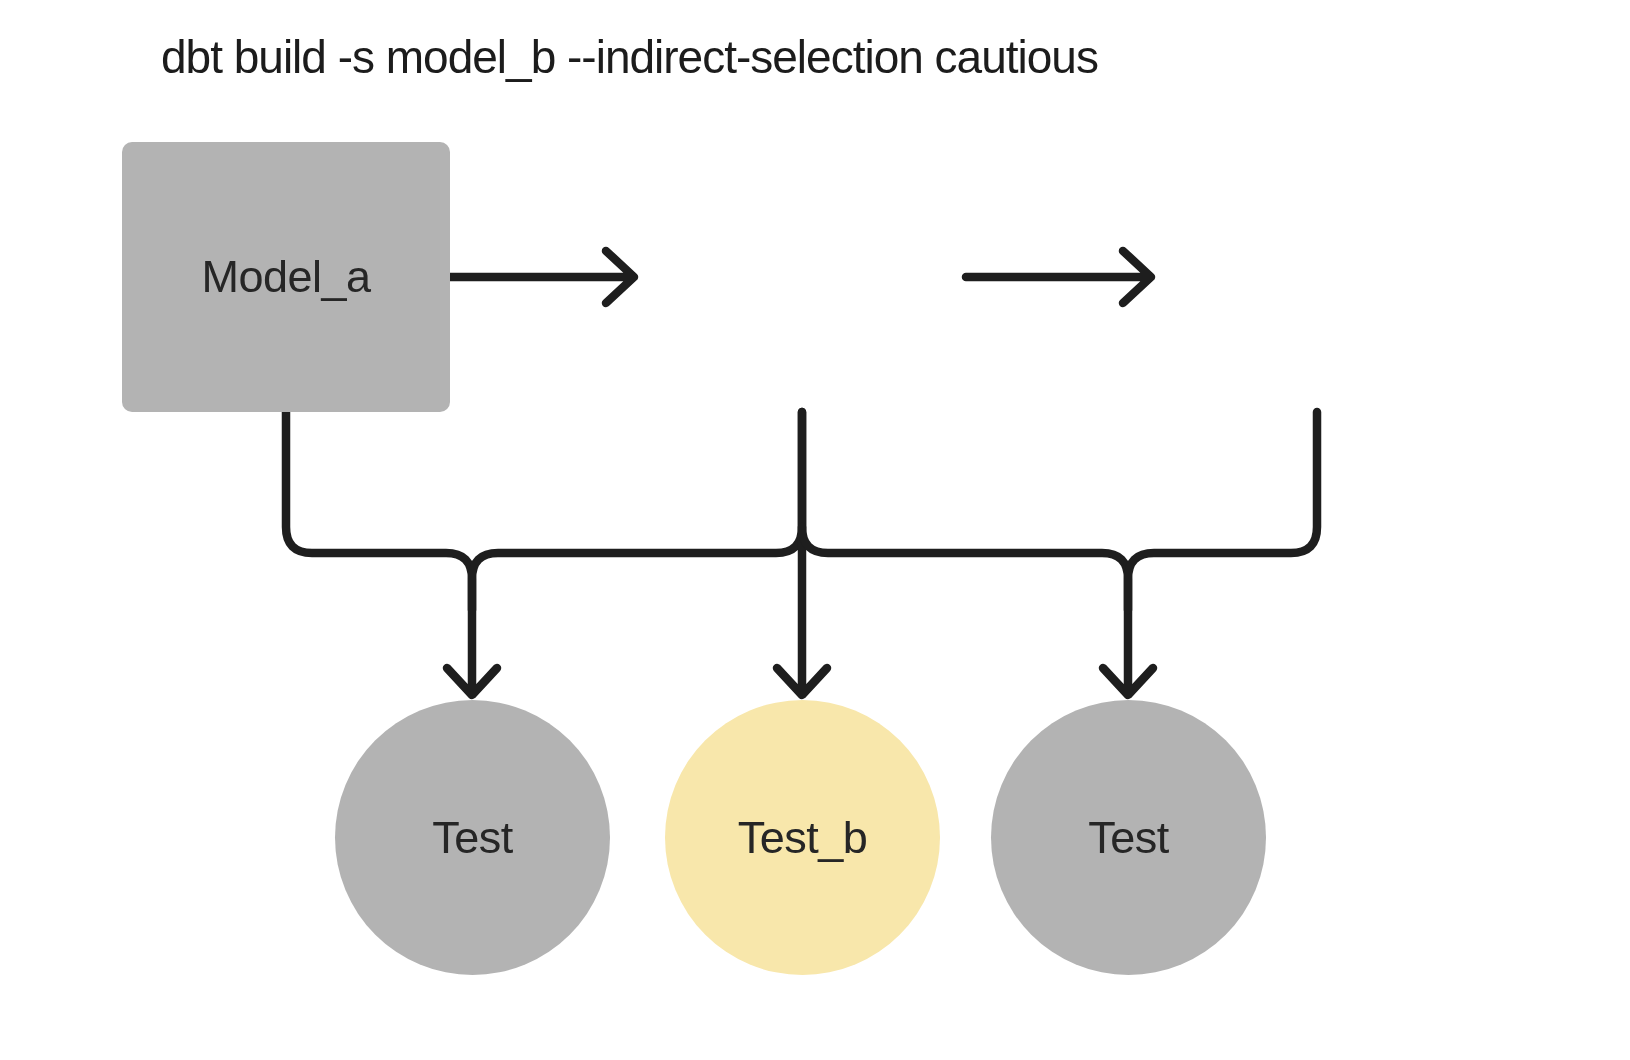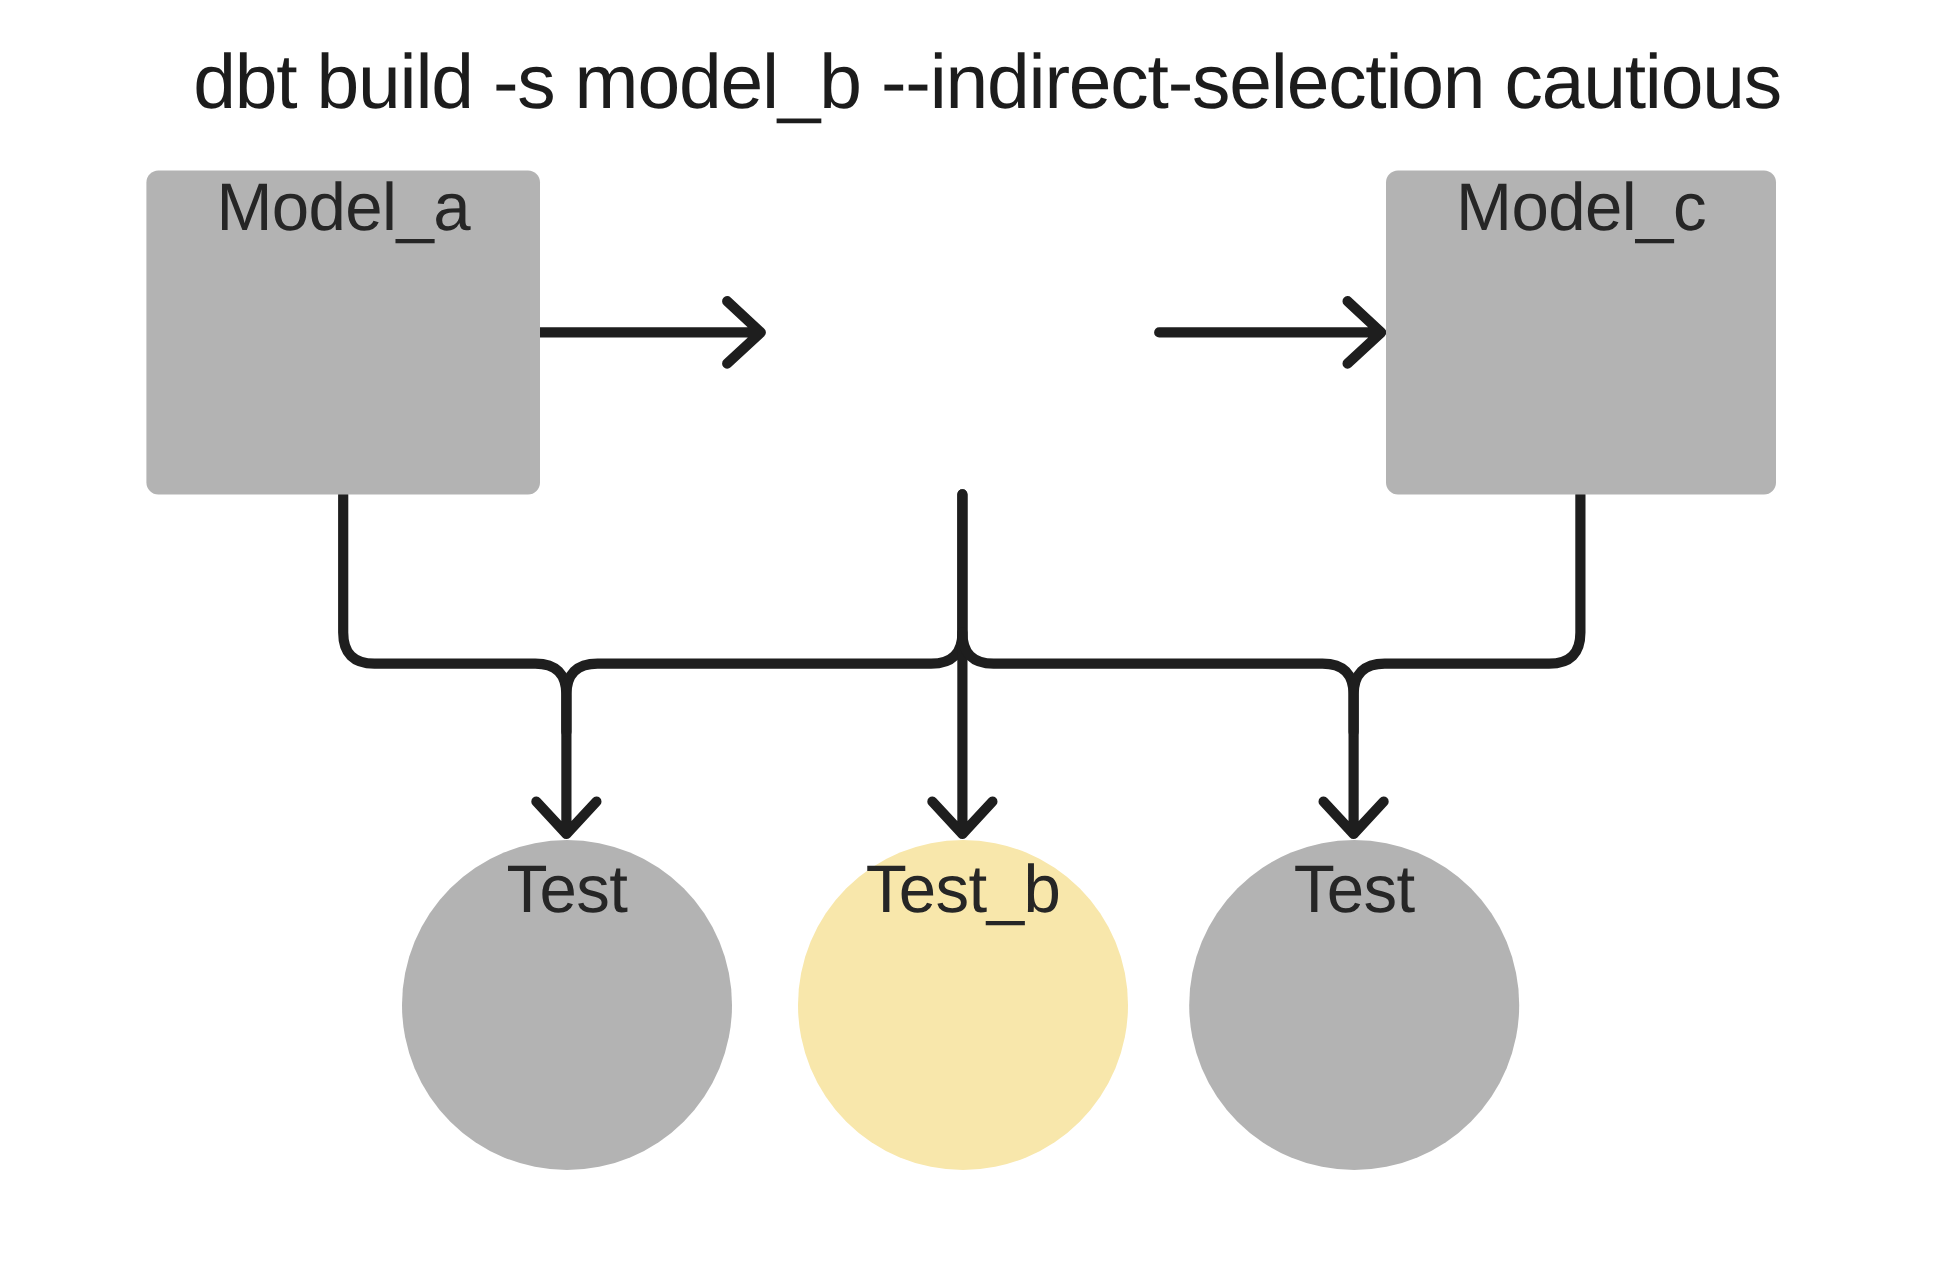--- a/index.html
+++ b/index.html
@@ -15,21 +15,21 @@
   .stage{
     position:relative;
     width:1630px;height:1060px;
     background:var(--background);
     font-family:"Liberation Sans", sans-serif;
     overflow:hidden;
   }
   .title{
     position:absolute;
     left:161px;top:30px;
-    font-size:64px;
+    font-size:46px;
     line-height:1.2;
     font-weight:500;
     letter-spacing:-1px;
     color:#1c1c1c;
     white-space:nowrap;
   }
   .edges{
     position:absolute;left:0;top:0;
     width:1630px;height:1060px;
   }
@@ -38,22 +38,23 @@
     stroke:var(--edge-black);
     stroke-width:8.5;
     stroke-linecap:round;
     stroke-linejoin:round;
   }
   .node{
     position:absolute;
     display:flex;
     flex-direction:column;
     align-items:center;
+    justify-content:center;
     text-align:center;
-    font-size:56px;
+    font-size:45px;
     letter-spacing:-0.5px;
     color:var(--label-dark);
   }
   .node span{line-height:1.45;}
   .box{
     width:328px;height:270px;
     border-radius:10px;
     background:var(--node-gray);
   }
   .box span{line-height:1.1;}
@@ -86,23 +87,20 @@
     <path d="M 802 412 V 694 M 777 668 L 802 695 L 827 668"></path>
     <path d="M 802 527 Q 802 553 828 553 H 1102 Q 1128 553 1128 579 V 694 M 1103 668 L 1128 695 L 1153 668"></path>
     <path d="M 1317 412 V 527 Q 1317 553 1291 553 H 1154 Q 1128 553 1128 579 V 610"></path>
   </svg>
 
   <div class="node box" style="left:122px;top:142px;">
     <span>Model_a</span>
   </div>
 
 
-  <div class="node box" style="left:1155px;top:142px;width:325px;">
-    <span>Model_c</span>
-  </div>
 
   <div class="node circle" style="left:335px;">
     <span>Test</span>
   </div>
 
   <div class="node circle indirect" style="left:665px;">
     <span>Test_b</span>
     <span></span>
   </div>
 

